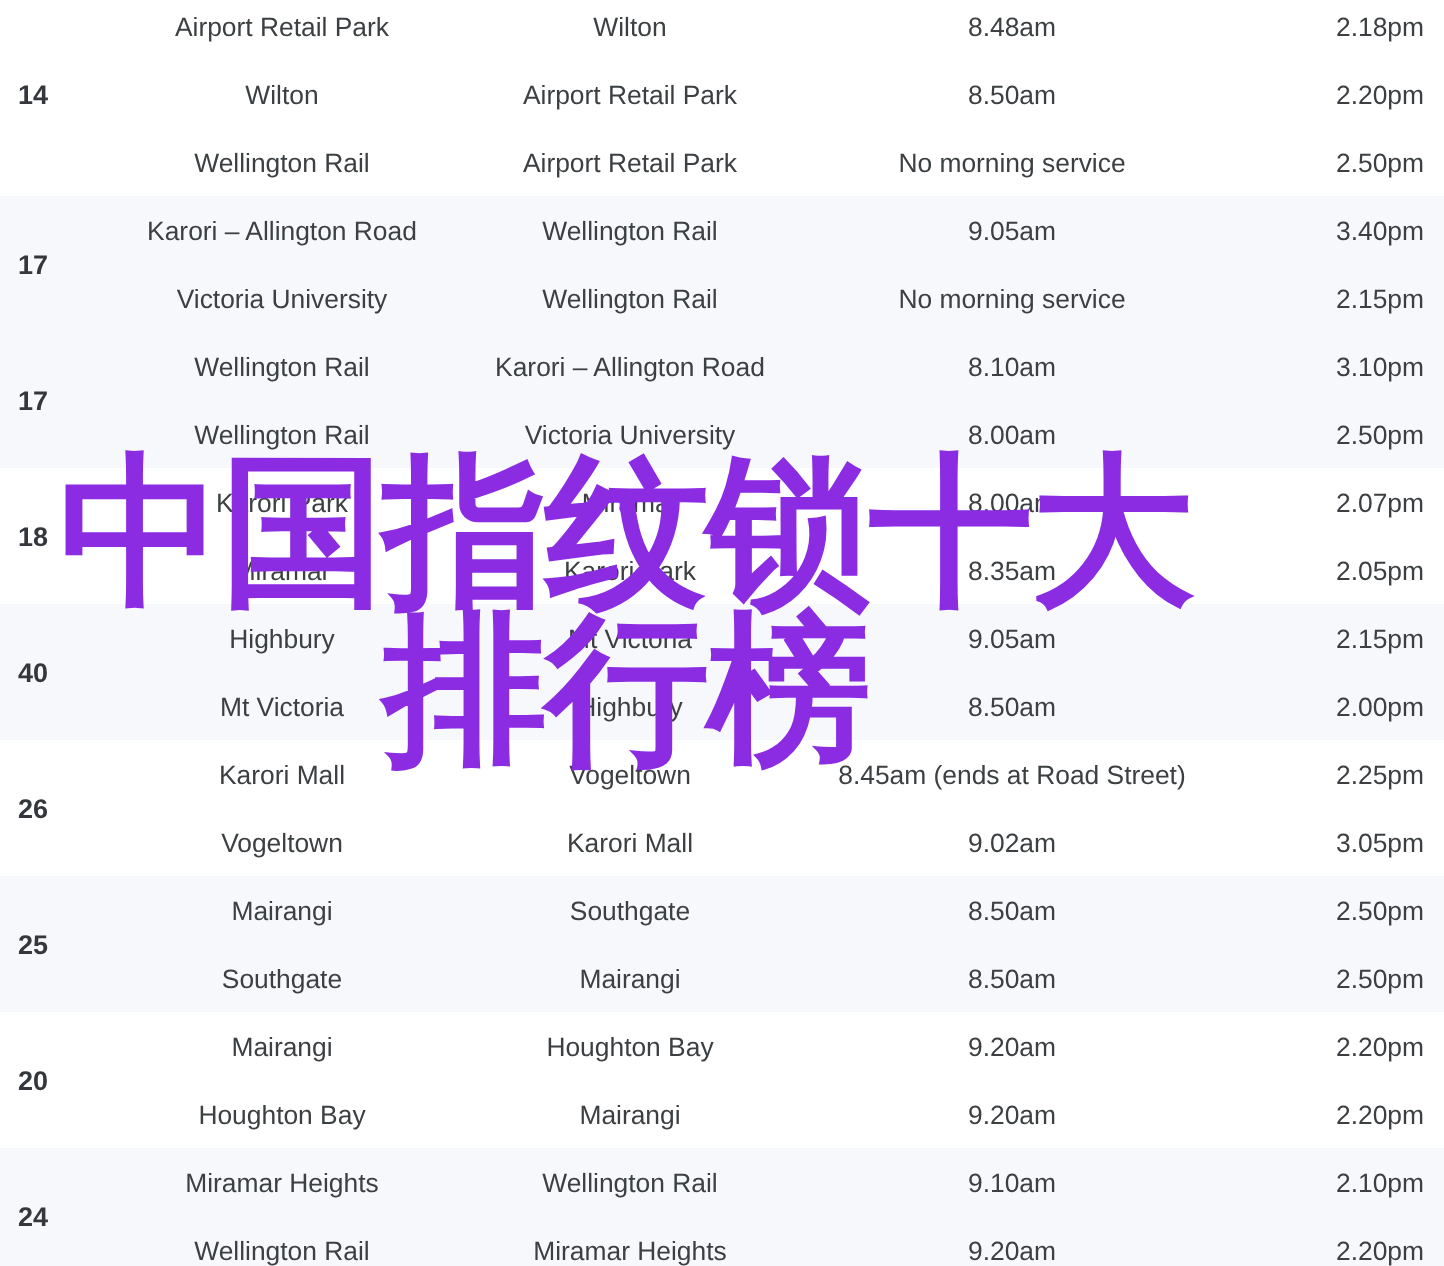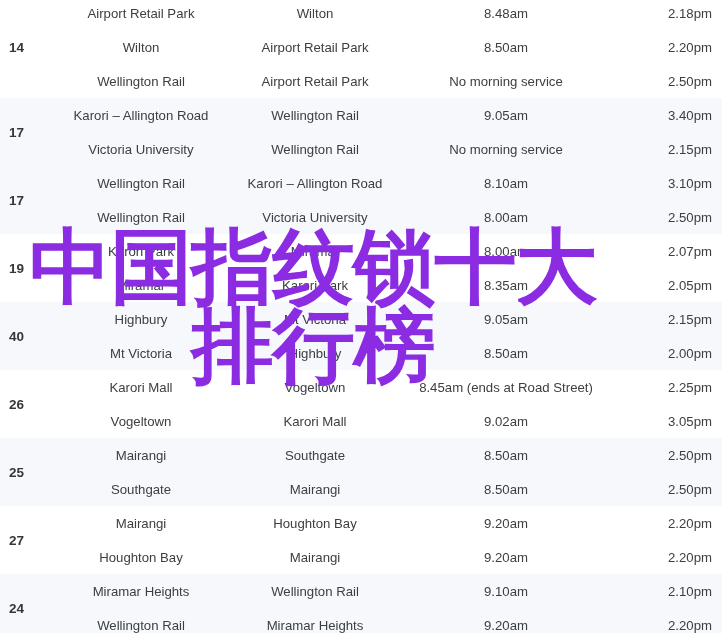--- a/index.html
+++ b/index.html
@@ -152,21 +152,21 @@
         </tr>
         <tr class="trip-row">
           <td class="from-cell">Wellington Rail</td>
           <td class="to-cell">Victoria University</td>
           <td class="am-cell">8.00am</td>
           <td class="pm-cell">2.50pm</td>
         </tr>
       </tbody>
       <tbody class="group-plain">
         <tr class="trip-row">
-          <td class="route-cell" rowspan="2">19</td>
+          <td class="route-cell" rowspan="2">18</td>
           <td class="from-cell">Karori Park</td>
           <td class="to-cell">Miramar</td>
           <td class="am-cell">8.00am</td>
           <td class="pm-cell">2.07pm</td>
         </tr>
         <tr class="trip-row">
           <td class="from-cell">Miramar</td>
           <td class="to-cell">Karori Park</td>
           <td class="am-cell">8.35am</td>
           <td class="pm-cell">2.05pm</td>
@@ -212,21 +212,21 @@
         </tr>
         <tr class="trip-row">
           <td class="from-cell">Southgate</td>
           <td class="to-cell">Mairangi</td>
           <td class="am-cell">8.50am</td>
           <td class="pm-cell">2.50pm</td>
         </tr>
       </tbody>
       <tbody class="group-plain">
         <tr class="trip-row">
-          <td class="route-cell" rowspan="2">27</td>
+          <td class="route-cell" rowspan="2">20</td>
           <td class="from-cell">Mairangi</td>
           <td class="to-cell">Houghton Bay</td>
           <td class="am-cell">9.20am</td>
           <td class="pm-cell">2.20pm</td>
         </tr>
         <tr class="trip-row">
           <td class="from-cell">Houghton Bay</td>
           <td class="to-cell">Mairangi</td>
           <td class="am-cell">9.20am</td>
           <td class="pm-cell">2.20pm</td>

